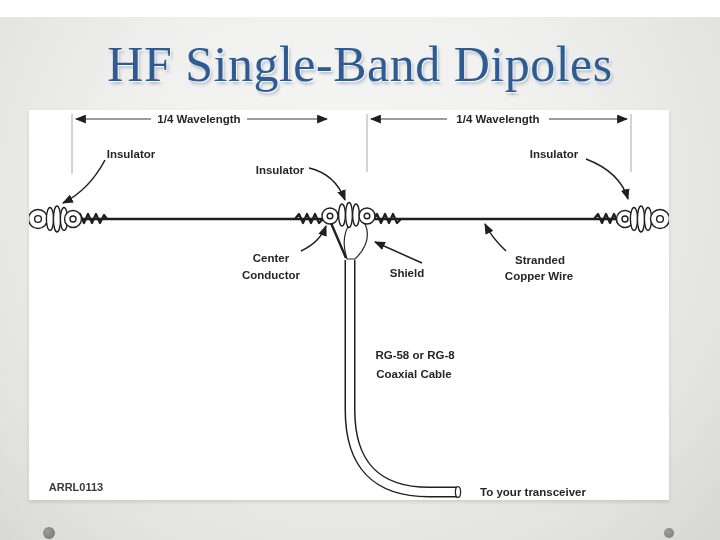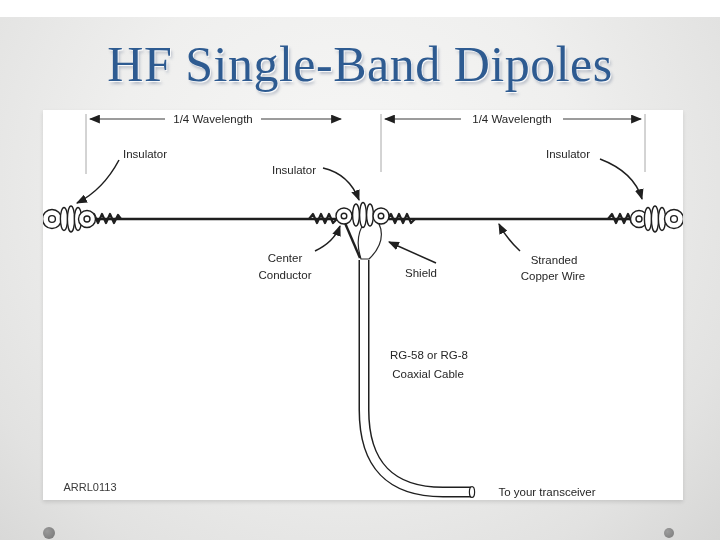--- a/index.html
+++ b/index.html
@@ -12,23 +12,24 @@
   .title{
     position:absolute;top:18px;left:0;width:720px;margin:0;
     text-align:center;
     font-family:"Liberation Serif","DejaVu Serif",serif;
     font-weight:normal;
     font-size:50px;letter-spacing:0.5px;
     color:#2e5b91;
     text-shadow:1px 1px 0 rgba(255,255,255,0.85), 2px 3px 3px rgba(110,125,150,0.45);
   }
   .panel{
-    position:absolute;left:43px;top:93px;width:640px;height:390px;
+    position:absolute;left:29px;top:93px;width:640px;height:390px;
     background:#ffffff;
     box-shadow:0 2px 4px rgba(0,0,0,0.12);
+    font-weight:bold;
   }
   .panel svg{display:block;}
   .ins{fill:#ffffff;stroke:#1f1f1f;stroke-width:1.4;}
   .wire{stroke:#1f1f1f;stroke-width:2.6;fill:none;}
   .zig{stroke:#1f1f1f;stroke-width:2.2;fill:none;stroke-linejoin:round;}
   .dimline{stroke:#3a3a3a;stroke-width:1.2;fill:none;}
   .tick{stroke:#a8a8a8;stroke-width:1;}
   .labelarrow{stroke:#1f1f1f;stroke-width:1.5;fill:none;}
   .lbl{font-family:"Liberation Sans",sans-serif;font-size:11.5px;fill:#262626;text-anchor:middle;}
   .lbl-small{font-family:"Liberation Sans",sans-serif;font-size:11px;fill:#3a3a3a;text-anchor:middle;}

